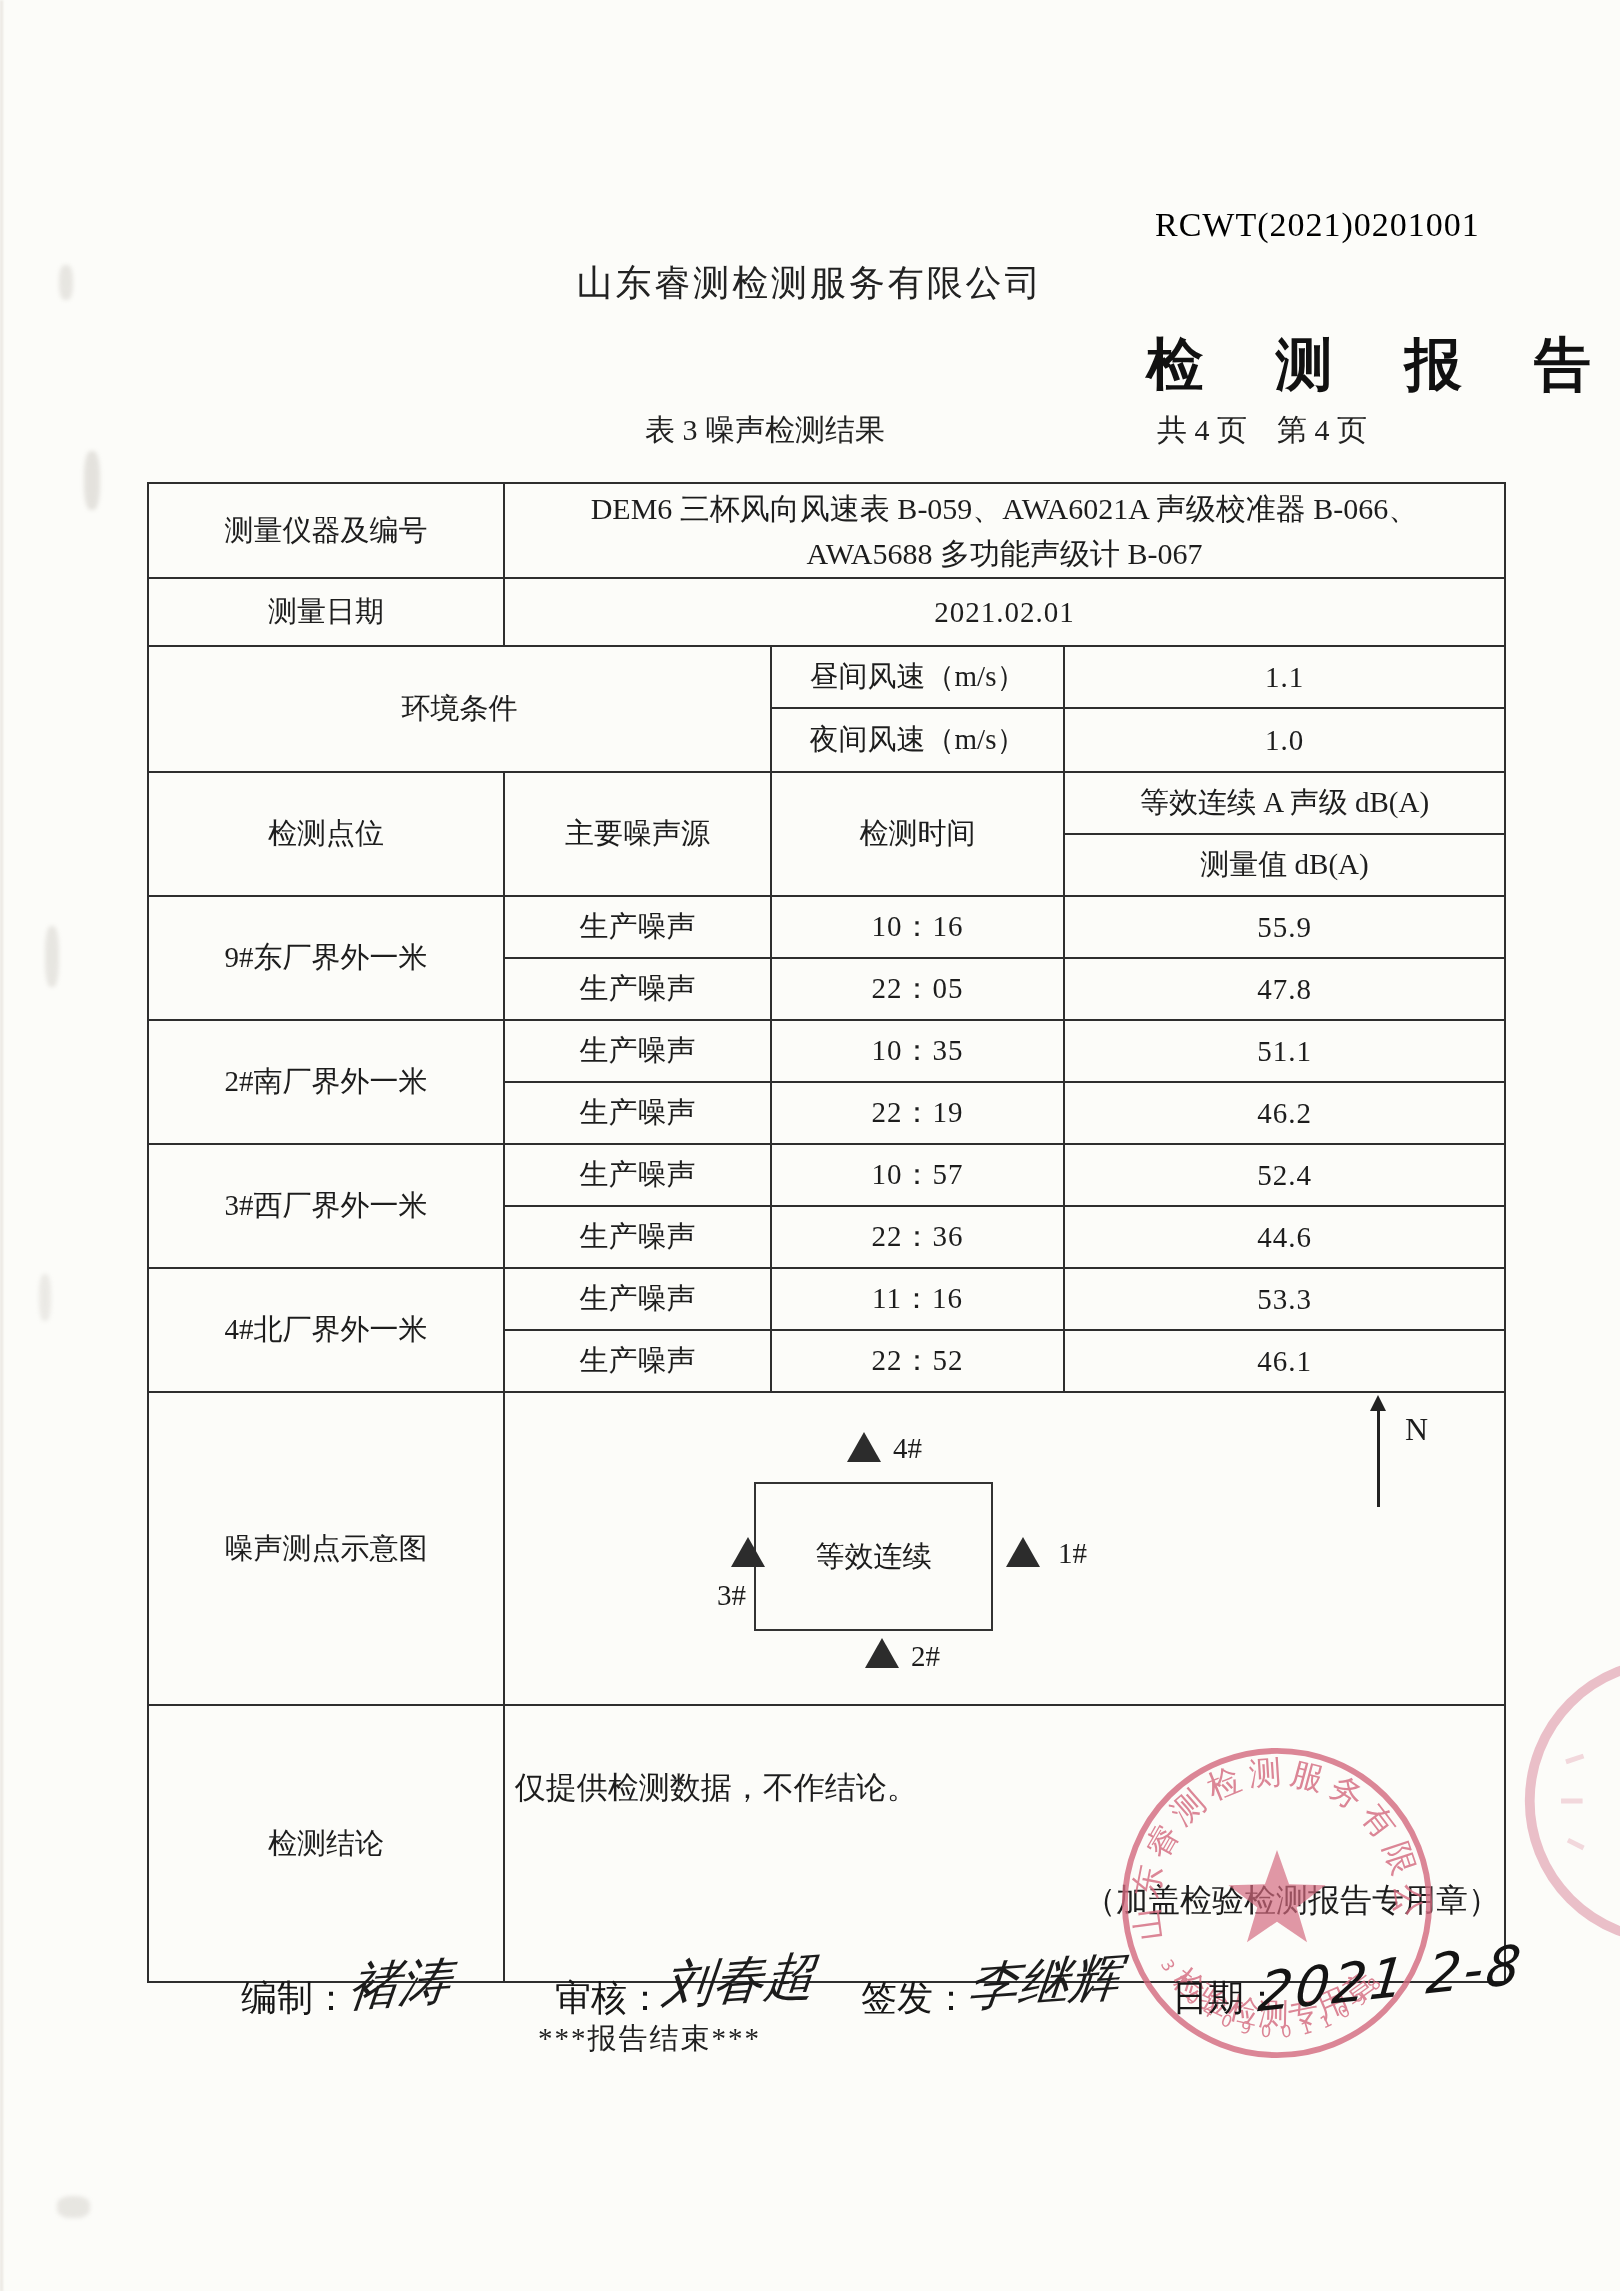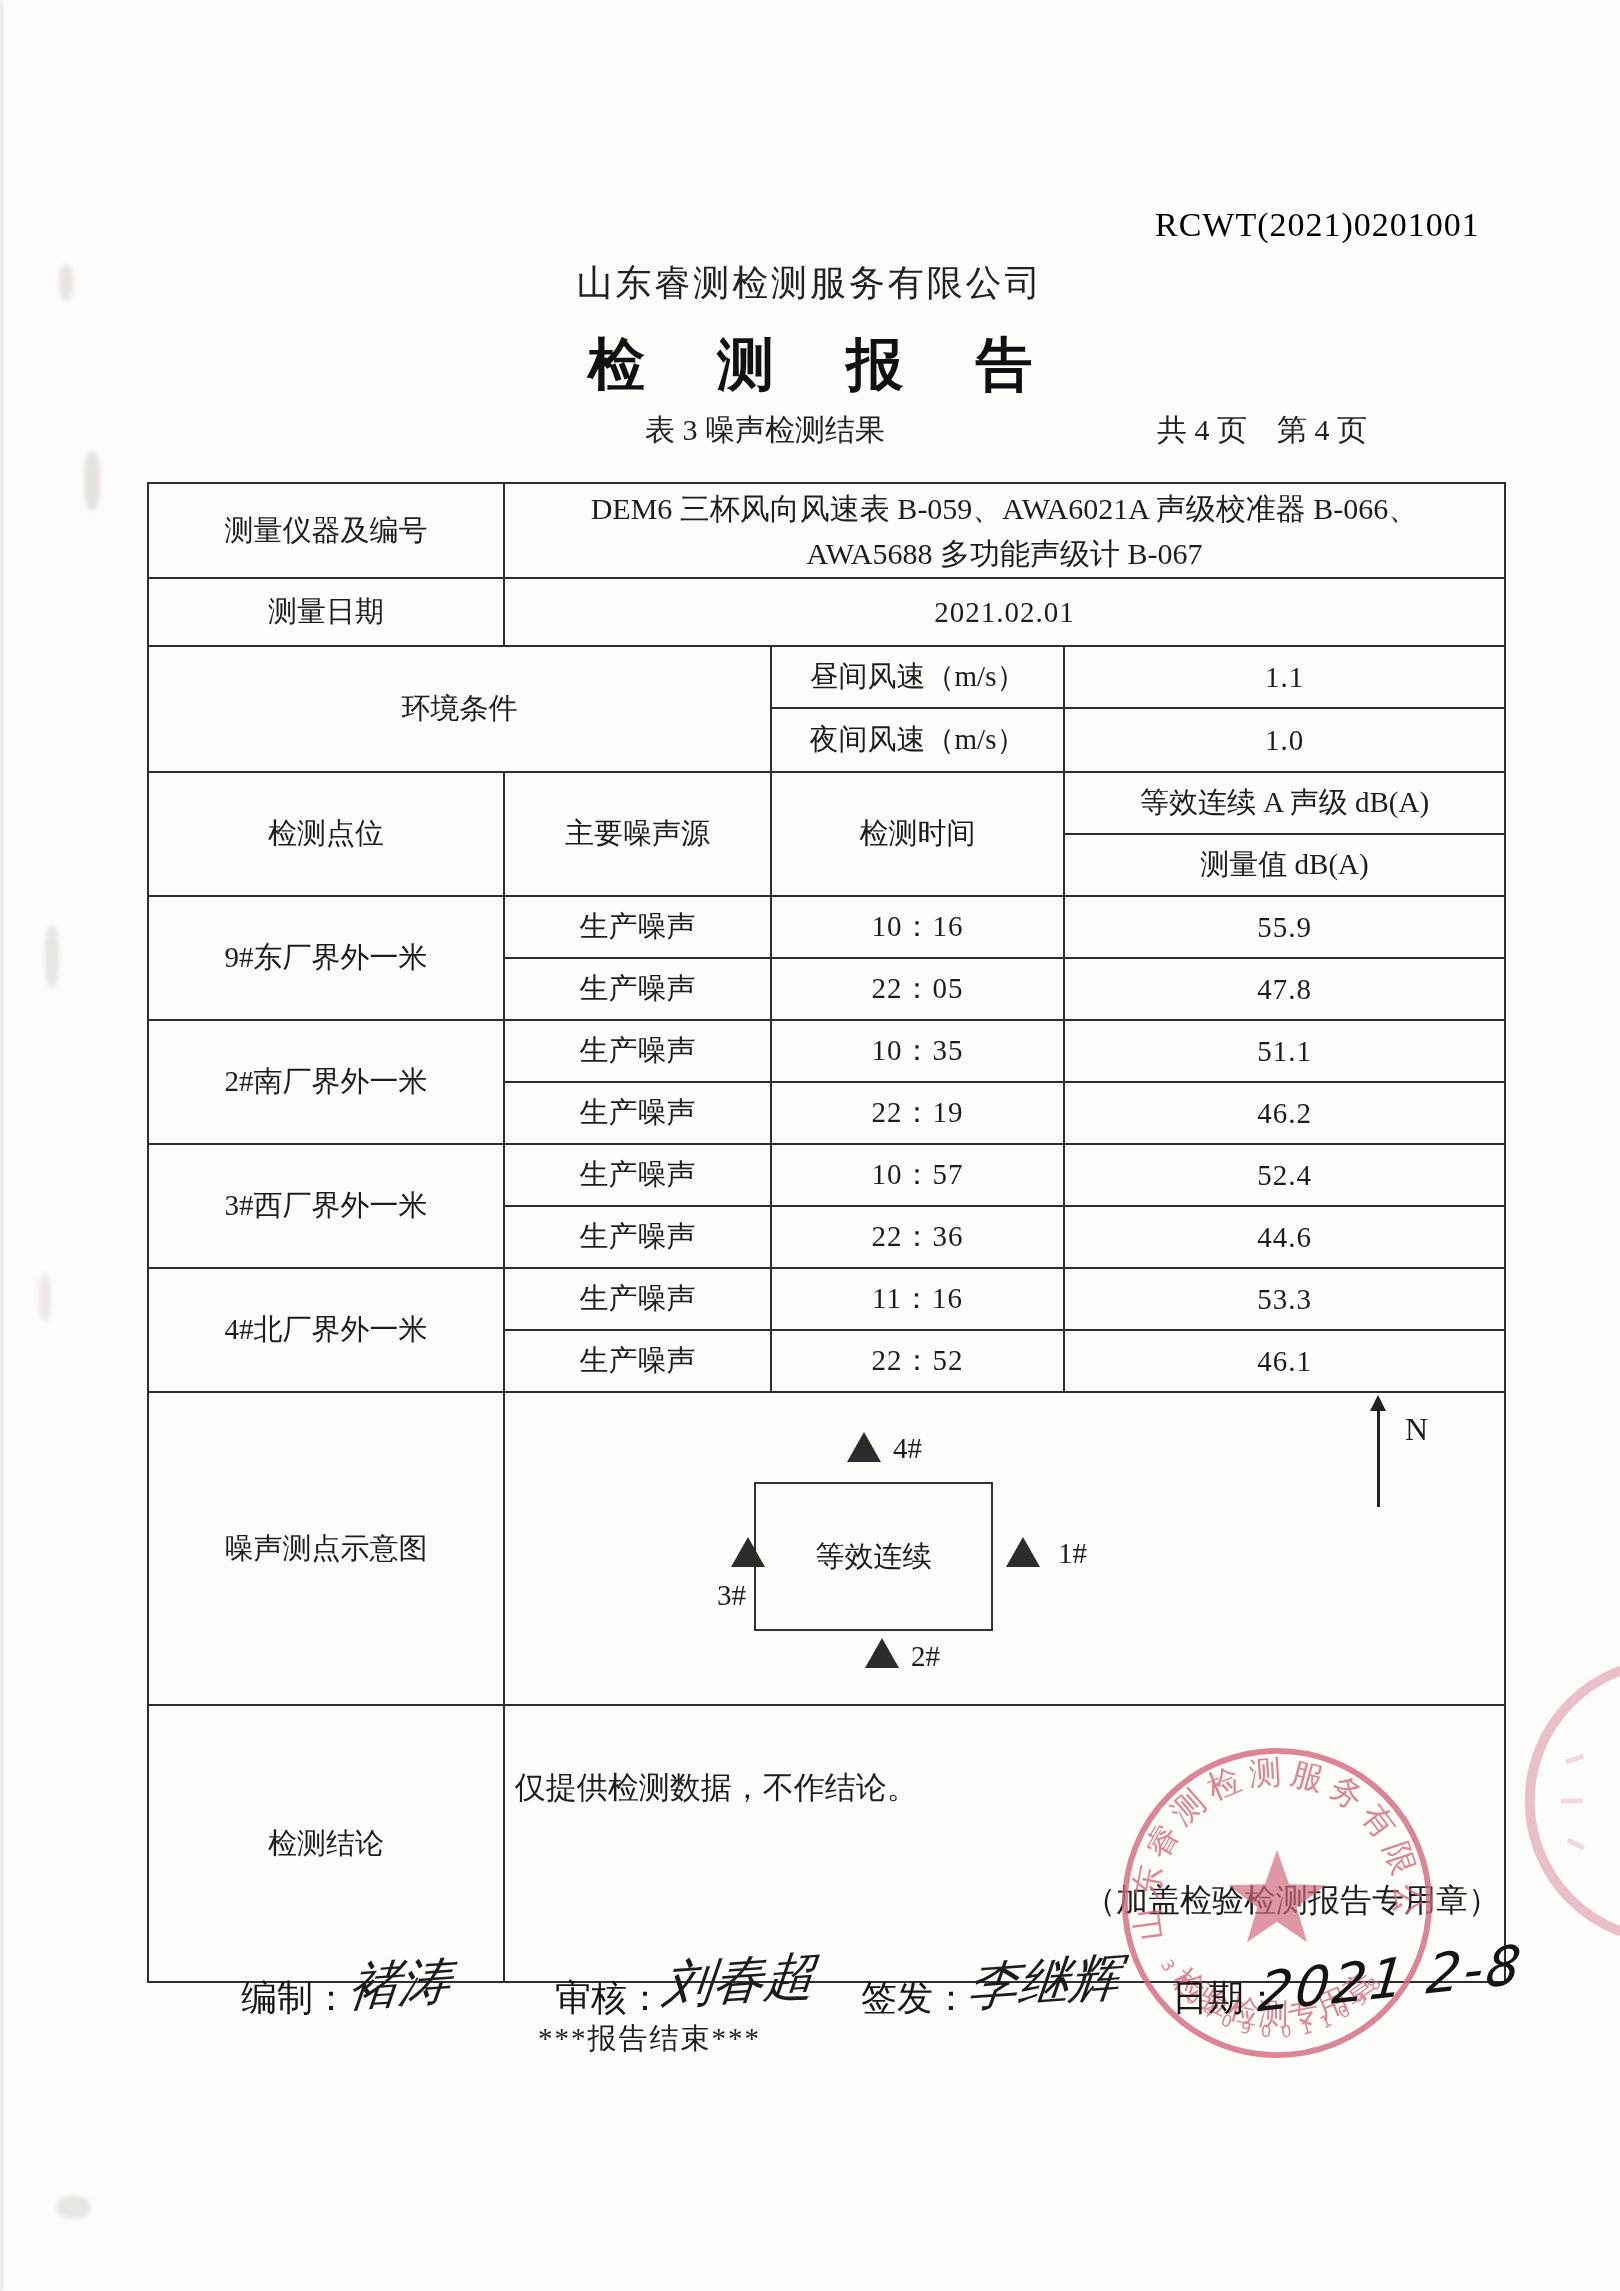--- a/index.html
+++ b/index.html
@@ -6,21 +6,21 @@
   body{
     width:1620px;height:2292px;position:relative;overflow:hidden;
     background:#fcfcf9;
     font-family:"Liberation Serif","DejaVu Serif",serif;
     color:#1f1f1f;
   }
   .abs{position:absolute;}
   
   #report-no{left:1155px;top:206px;font-size:34px;letter-spacing:1px;color:#000000;}
   #company{left:0;top:259px;width:1620px;text-align:center;font-size:36px;letter-spacing:2.9px;color:#222;}
-  #title{left:0;top:327px;width:1620px;text-align:center;font-size:57px;font-weight:bold;letter-spacing:29px;text-indent:29px;color:#111;}
+  #title{left:0;top:327px;width:1620px;text-align:right;font-size:57px;font-weight:bold;letter-spacing:29px;text-indent:29px;color:#111;}
   #caption{left:645px;top:410px;font-size:30px;color:#222;}
   #pagination{left:1157px;top:410px;font-size:30px;color:#222;}
   
   table#main{
     position:absolute;left:147px;top:482px;
     border-collapse:collapse;table-layout:fixed;
   }
   #main td{
     border:2px solid #2e2e2e;text-align:center;vertical-align:middle;
     font-size:29px;padding:0;color:#1d1d1d;

